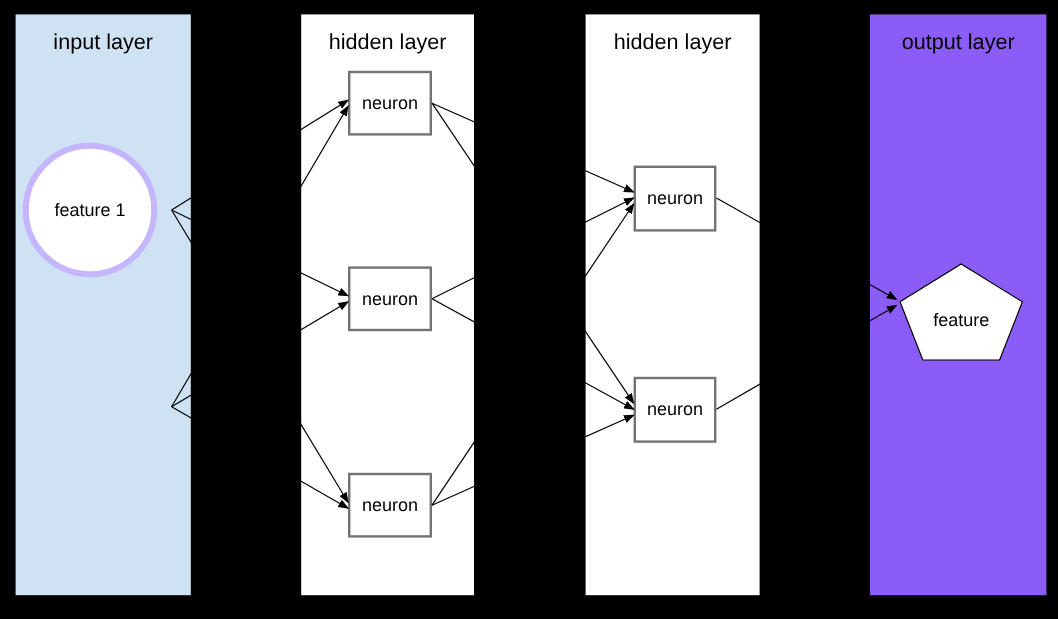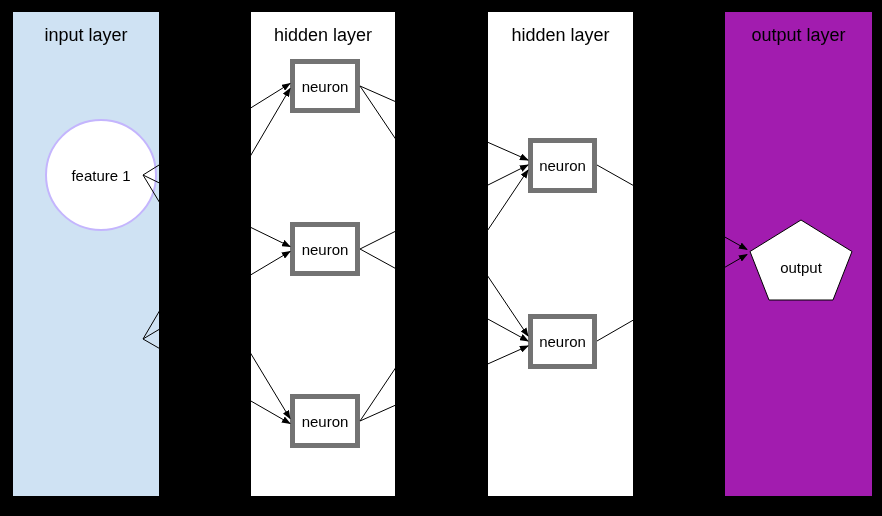--- a/index.html
+++ b/index.html
@@ -18,43 +18,43 @@
     left: 0;
     width: 100%;
     text-align: center;
     font-size: 18px;
     font-weight: normal;
     color: #000;
   }
   .panel-input   { left: 13px;  width: 146px; background: #cfe2f3; }
   .panel-hidden1 { left: 251px; width: 144px; background: #ffffff; }
   .panel-hidden2 { left: 488px; width: 145px; background: #ffffff; }
-  .panel-output  { left: 725px; width: 147px; background: #a21caf; }
+  .panel-output  { left: 725px; width: 147px; background: #8b5cf6; }
 
   .node {
     position: absolute;
     display: flex;
     align-items: center;
     justify-content: center;
     font-size: 15px;
     color: #000;
     box-sizing: border-box;
     background: #fff;
   }
   .node-circle {
-    border: 2px solid #c4b5fd;
+    border: 5px solid #c4b5fd;
     border-radius: 50%;
     width: 112px;
     height: 112px;
-    left: 45px;
+    left: 19px;
   }
   .circle-f1 { top: 119px; }
   .circle-f2 { top: 283px; }
 
-  .node-rect { border: 5px solid #737373; }
+  .node-rect { border: 2px solid #737373; }
   .rect-h1 { left: 290px; width: 70px; height: 54px; }
   .rect-h1n1 { top: 59px; }
   .rect-h1n2 { top: 222px; }
   .rect-h1n3 { top: 394px; }
   .rect-h2 { left: 528px; width: 69px; height: 55px; }
   .rect-h2n1 { top: 138px; }
   .rect-h2n2 { top: 314px; }
 
   .pentagon-wrap {
     position: absolute;
@@ -120,21 +120,21 @@
     <span>neuron</span>
   </div>
   <div class="node node-rect rect-h2 rect-h2n2">
     <span>neuron</span>
   </div>
 
   <div class="pentagon-wrap">
     <svg width="102" height="80" viewBox="0 0 102 80">
       <polygon points="51,0 102,31.5 83,80 19,80 0,31.5" fill="#ffffff" stroke="#000000" stroke-width="1"></polygon>
     </svg>
-    <div class="pentagon-label">output</div>
+    <div class="pentagon-label">feature</div>
   </div>
 
   <svg class="edges-overlay" id="edges" width="882" height="516">
     <defs>
       <marker id="arrowhead" markerWidth="9" markerHeight="7" refX="8" refY="3.5" orient="auto">
         <polygon points="0 0, 9 3.5, 0 7" fill="#000000"></polygon>
       </marker>
     </defs>
   <line x1="143" y1="175" x2="290" y2="83.5" stroke="#000000" stroke-width="1" marker-end="url(#arrowhead)"></line>
       <line x1="143" y1="175" x2="290" y2="246.5" stroke="#000000" stroke-width="1" marker-end="url(#arrowhead)"></line>

